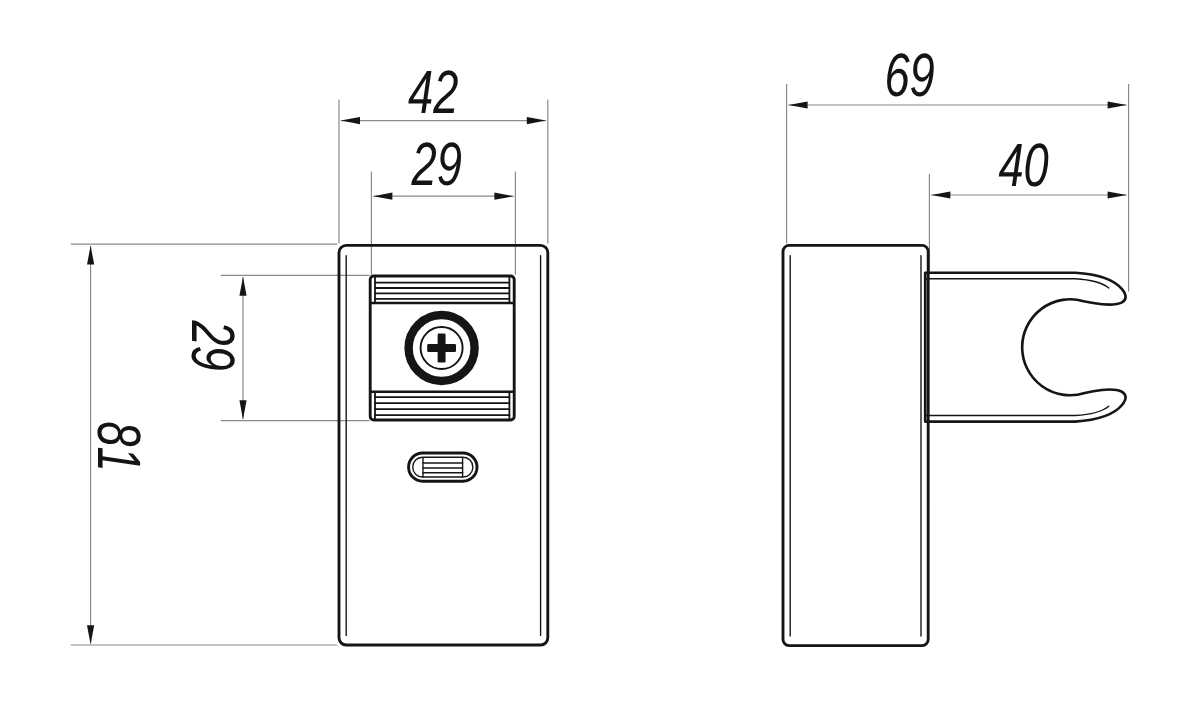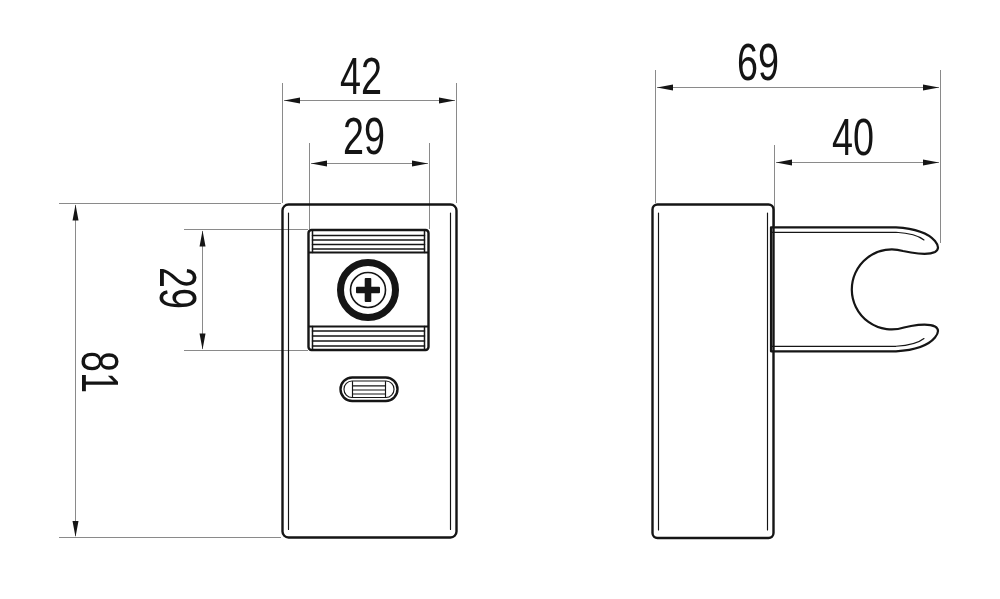--- a/index.html
+++ b/index.html
@@ -1,16 +1,16 @@
 <!DOCTYPE html>
 <html><head>
 <meta charset="utf-8">
 <style>
   html,body{margin:0;padding:0;background:#ffffff;}
-  .stage{position:relative;width:1000px;height:591px;background:#ffffff;overflow:hidden;}
+  .stage{position:relative;width:1000px;height:591px;background:#ffffff;overflow:hidden;font-style:italic;}
   svg{display:block;}
   .fillw{fill:#ffffff;stroke:none;}
   .outline{fill:none;stroke:#151515;stroke-width:2.4;stroke-linejoin:round;stroke-linecap:round;}
   .outfill{fill:#ffffff;stroke:#151515;stroke-width:2.2;stroke-linejoin:round;}
   .med{fill:none;stroke:#151515;stroke-width:2;stroke-linecap:round;}
   .thin{fill:none;stroke:#151515;stroke-width:1.5;stroke-linecap:round;}
   .hair{fill:none;stroke:#151515;stroke-width:1.15;stroke-linecap:round;}
   .dim{fill:none;stroke:#8a8a8a;stroke-width:1;}
   .arrow{fill:#151515;stroke:none;}
   .dimtext{font-family:"Liberation Sans","DejaVu Sans",sans-serif;font-size:51px;fill:#141414;}

